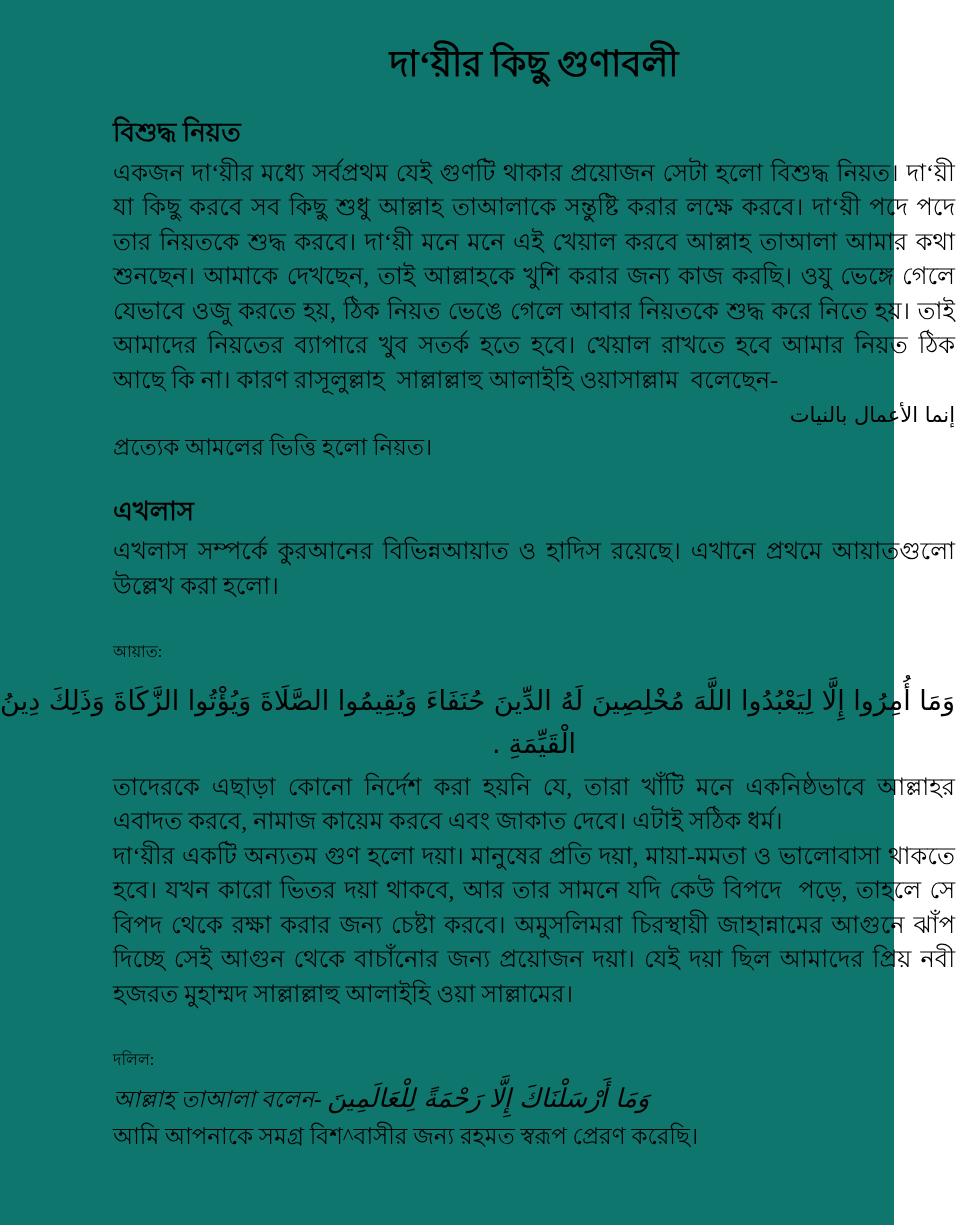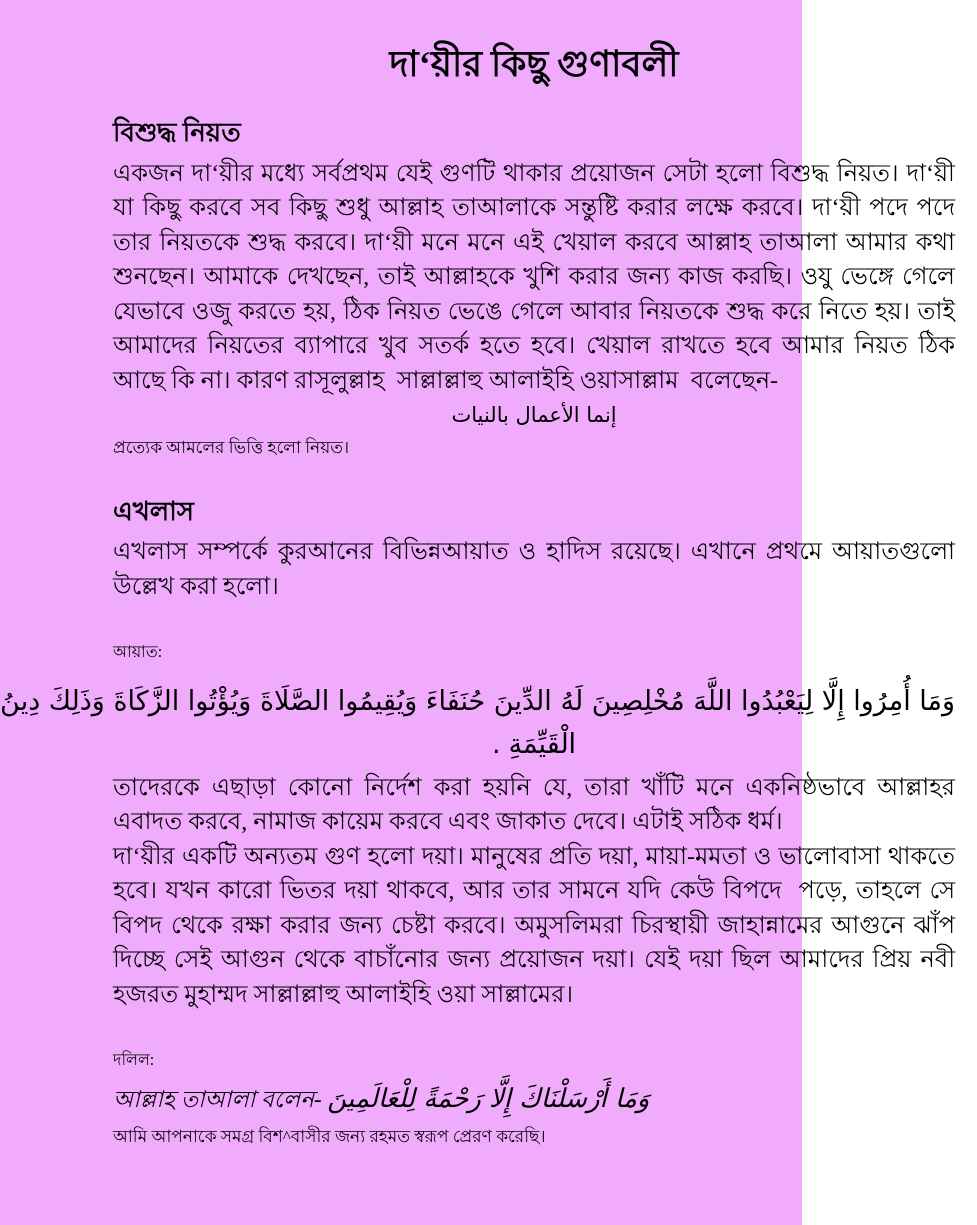--- a/index.html
+++ b/index.html
@@ -10,23 +10,23 @@
     height: 1225px;
     overflow: hidden;
   }
   body {
     color: #000000;
     font-family: "Liberation Serif", "DejaVu Serif", serif;
   }
   .page {
     position: absolute;
     left: 0; top: 0;
-    width: 802px;
+    width: 894px;
     height: 1225px;
-    background: #f0abfc;
+    background: #0f766e;
   }
   .content {
     position: absolute;
     left: 113px;
     top: 42px;
     width: 842px;
   }
   .doc-title {
     font-size: 36px;
     font-weight: bold;
@@ -42,37 +42,37 @@
   }
   .section-heading.first { margin-top: 0; }
   .body-para {
     font-size: 24px;
     line-height: 34.5px;
     text-align: justify;
     white-space: pre-wrap;
     margin: 0;
   }
   .plain-line {
-    font-size: 17px;
+    font-size: 23px;
     line-height: 34.5px;
     white-space: pre-wrap;
     margin: 0;
   }
   .label-line {
     font-size: 16px;
     line-height: 34.5px;
     margin: 32px 0 0 0;
   }
   .ar {
     font-family: "DejaVu Sans", sans-serif;
     unicode-bidi: isolate;
   }
   .hadith-line {
     direction: ltr;
-    text-align: center;
+    text-align: right;
     font-size: 21px;
     line-height: 32px;
     margin: 2px 0 0 0;
   }
   .ayah-line1 {
     direction: rtl;
     text-align: right;
     font-size: 27px;
     line-height: 46px;
     margin-top: 8px;

